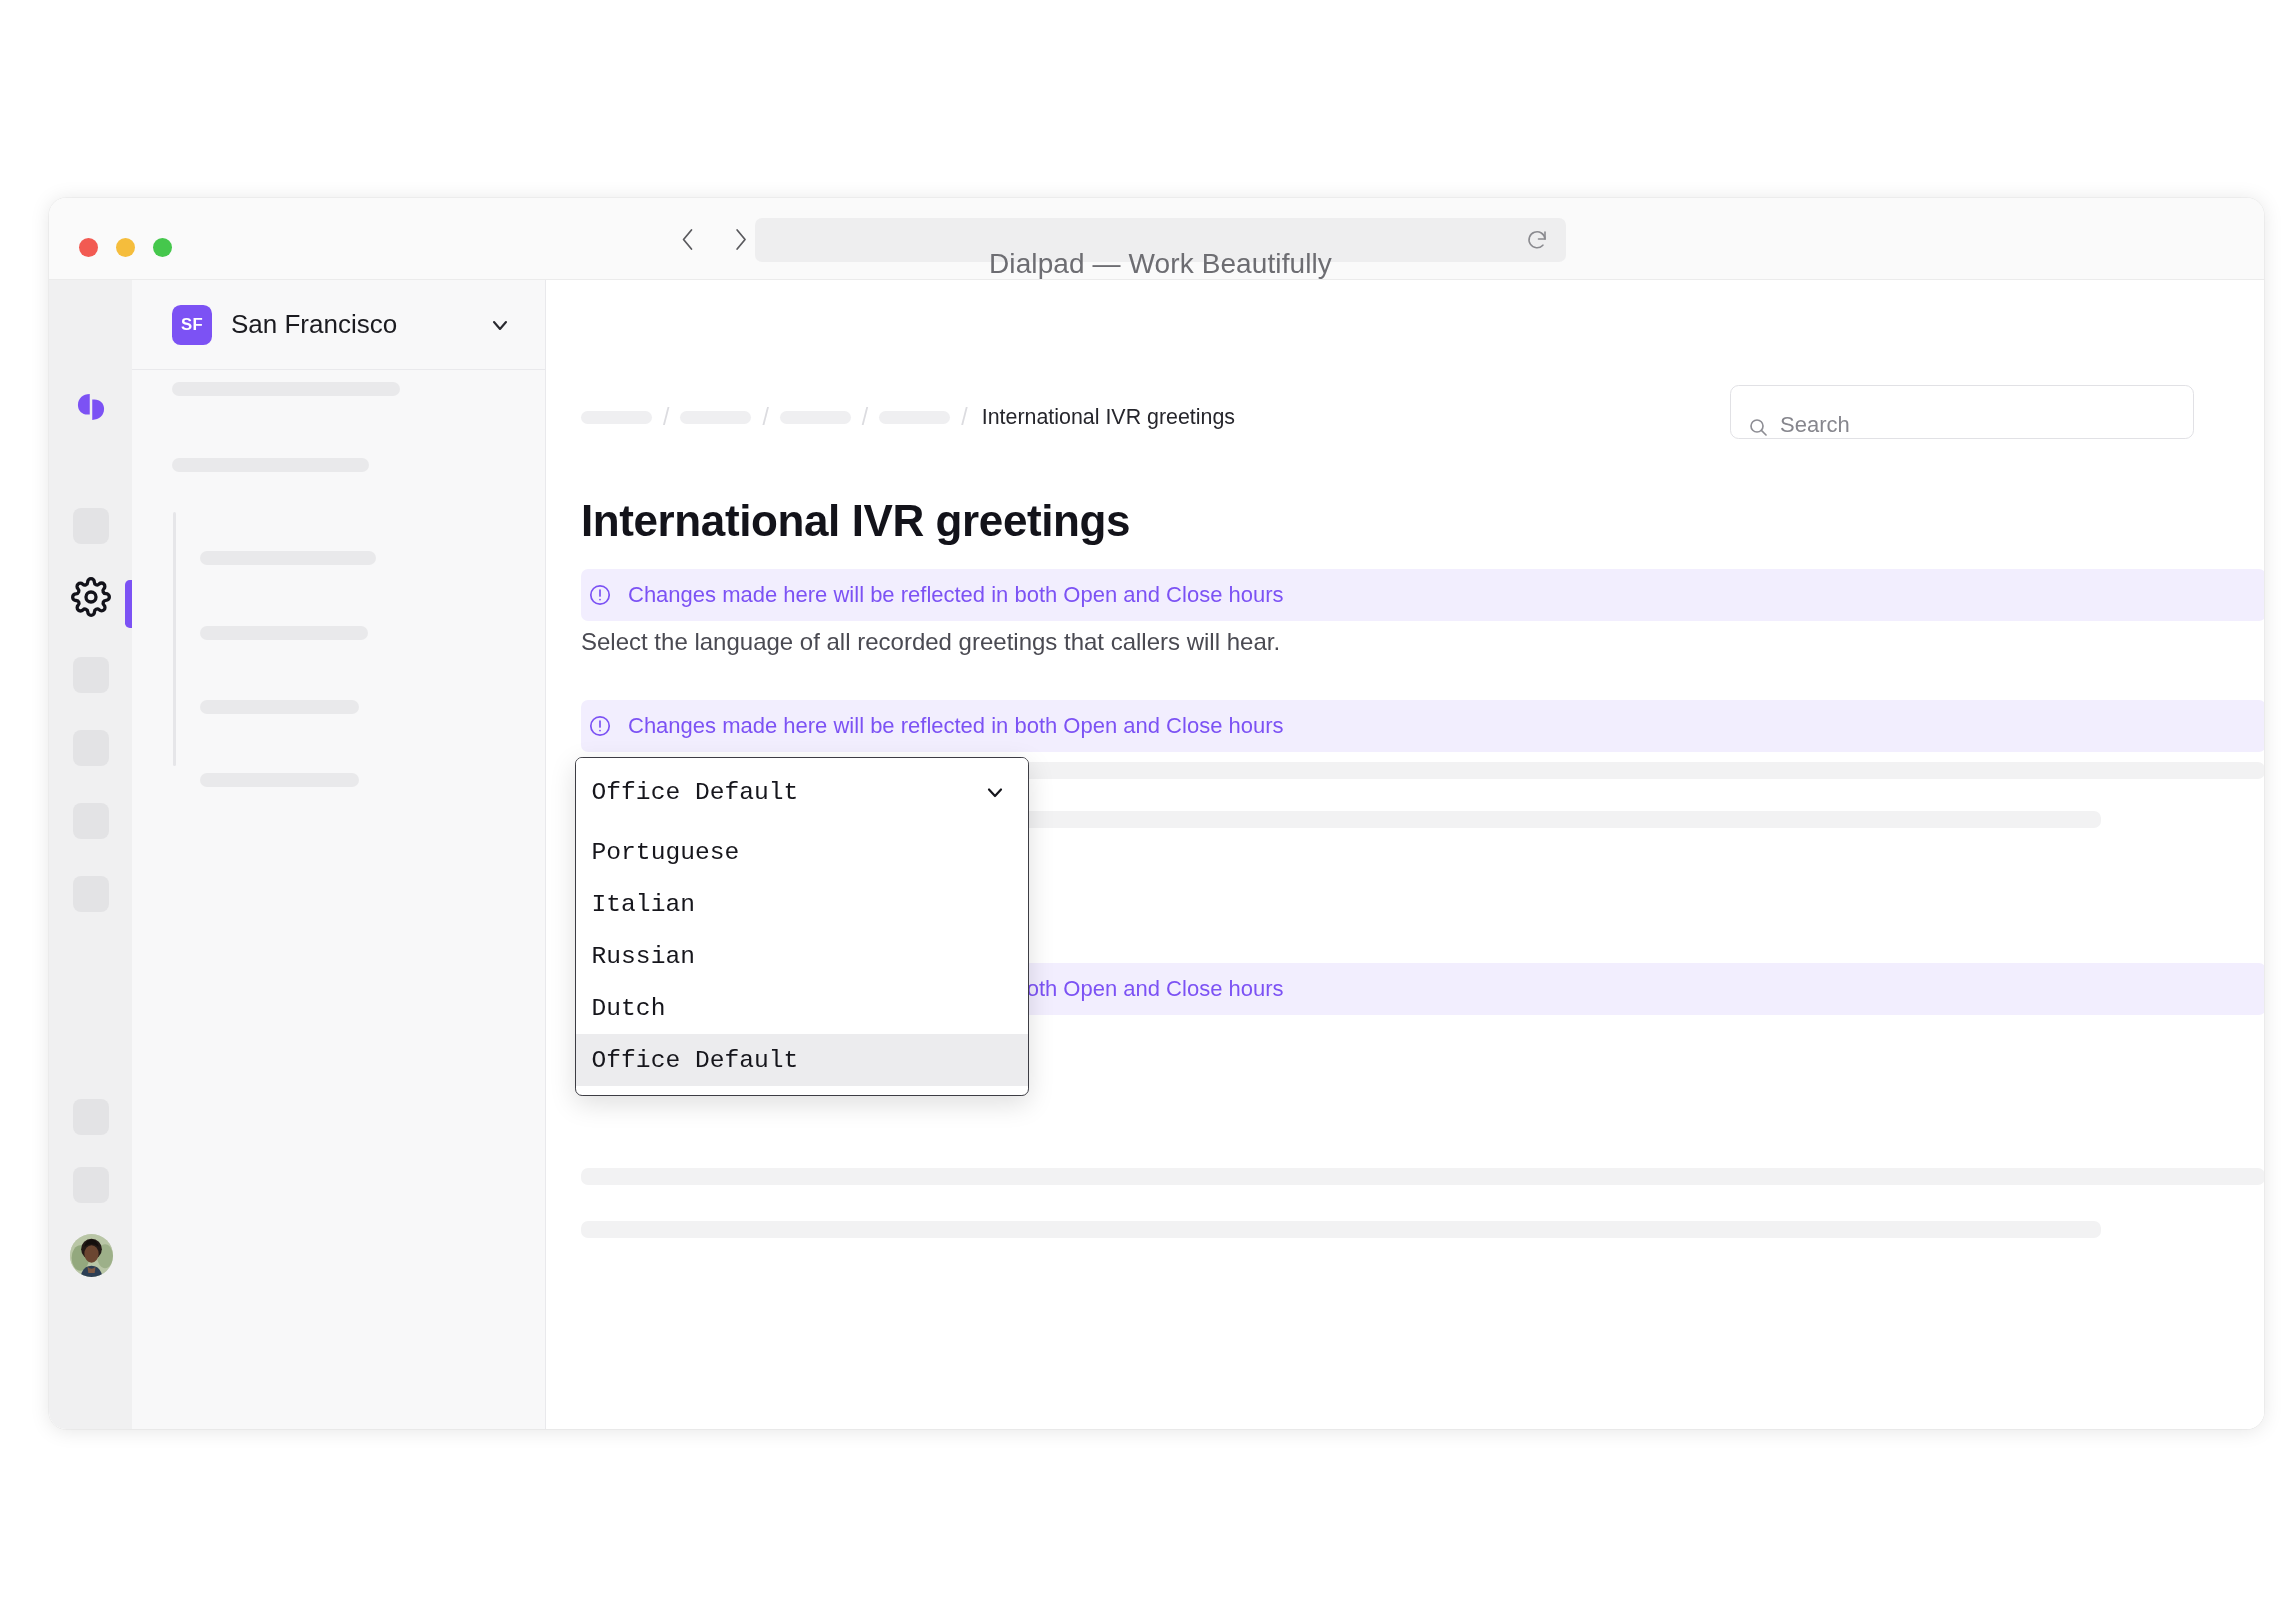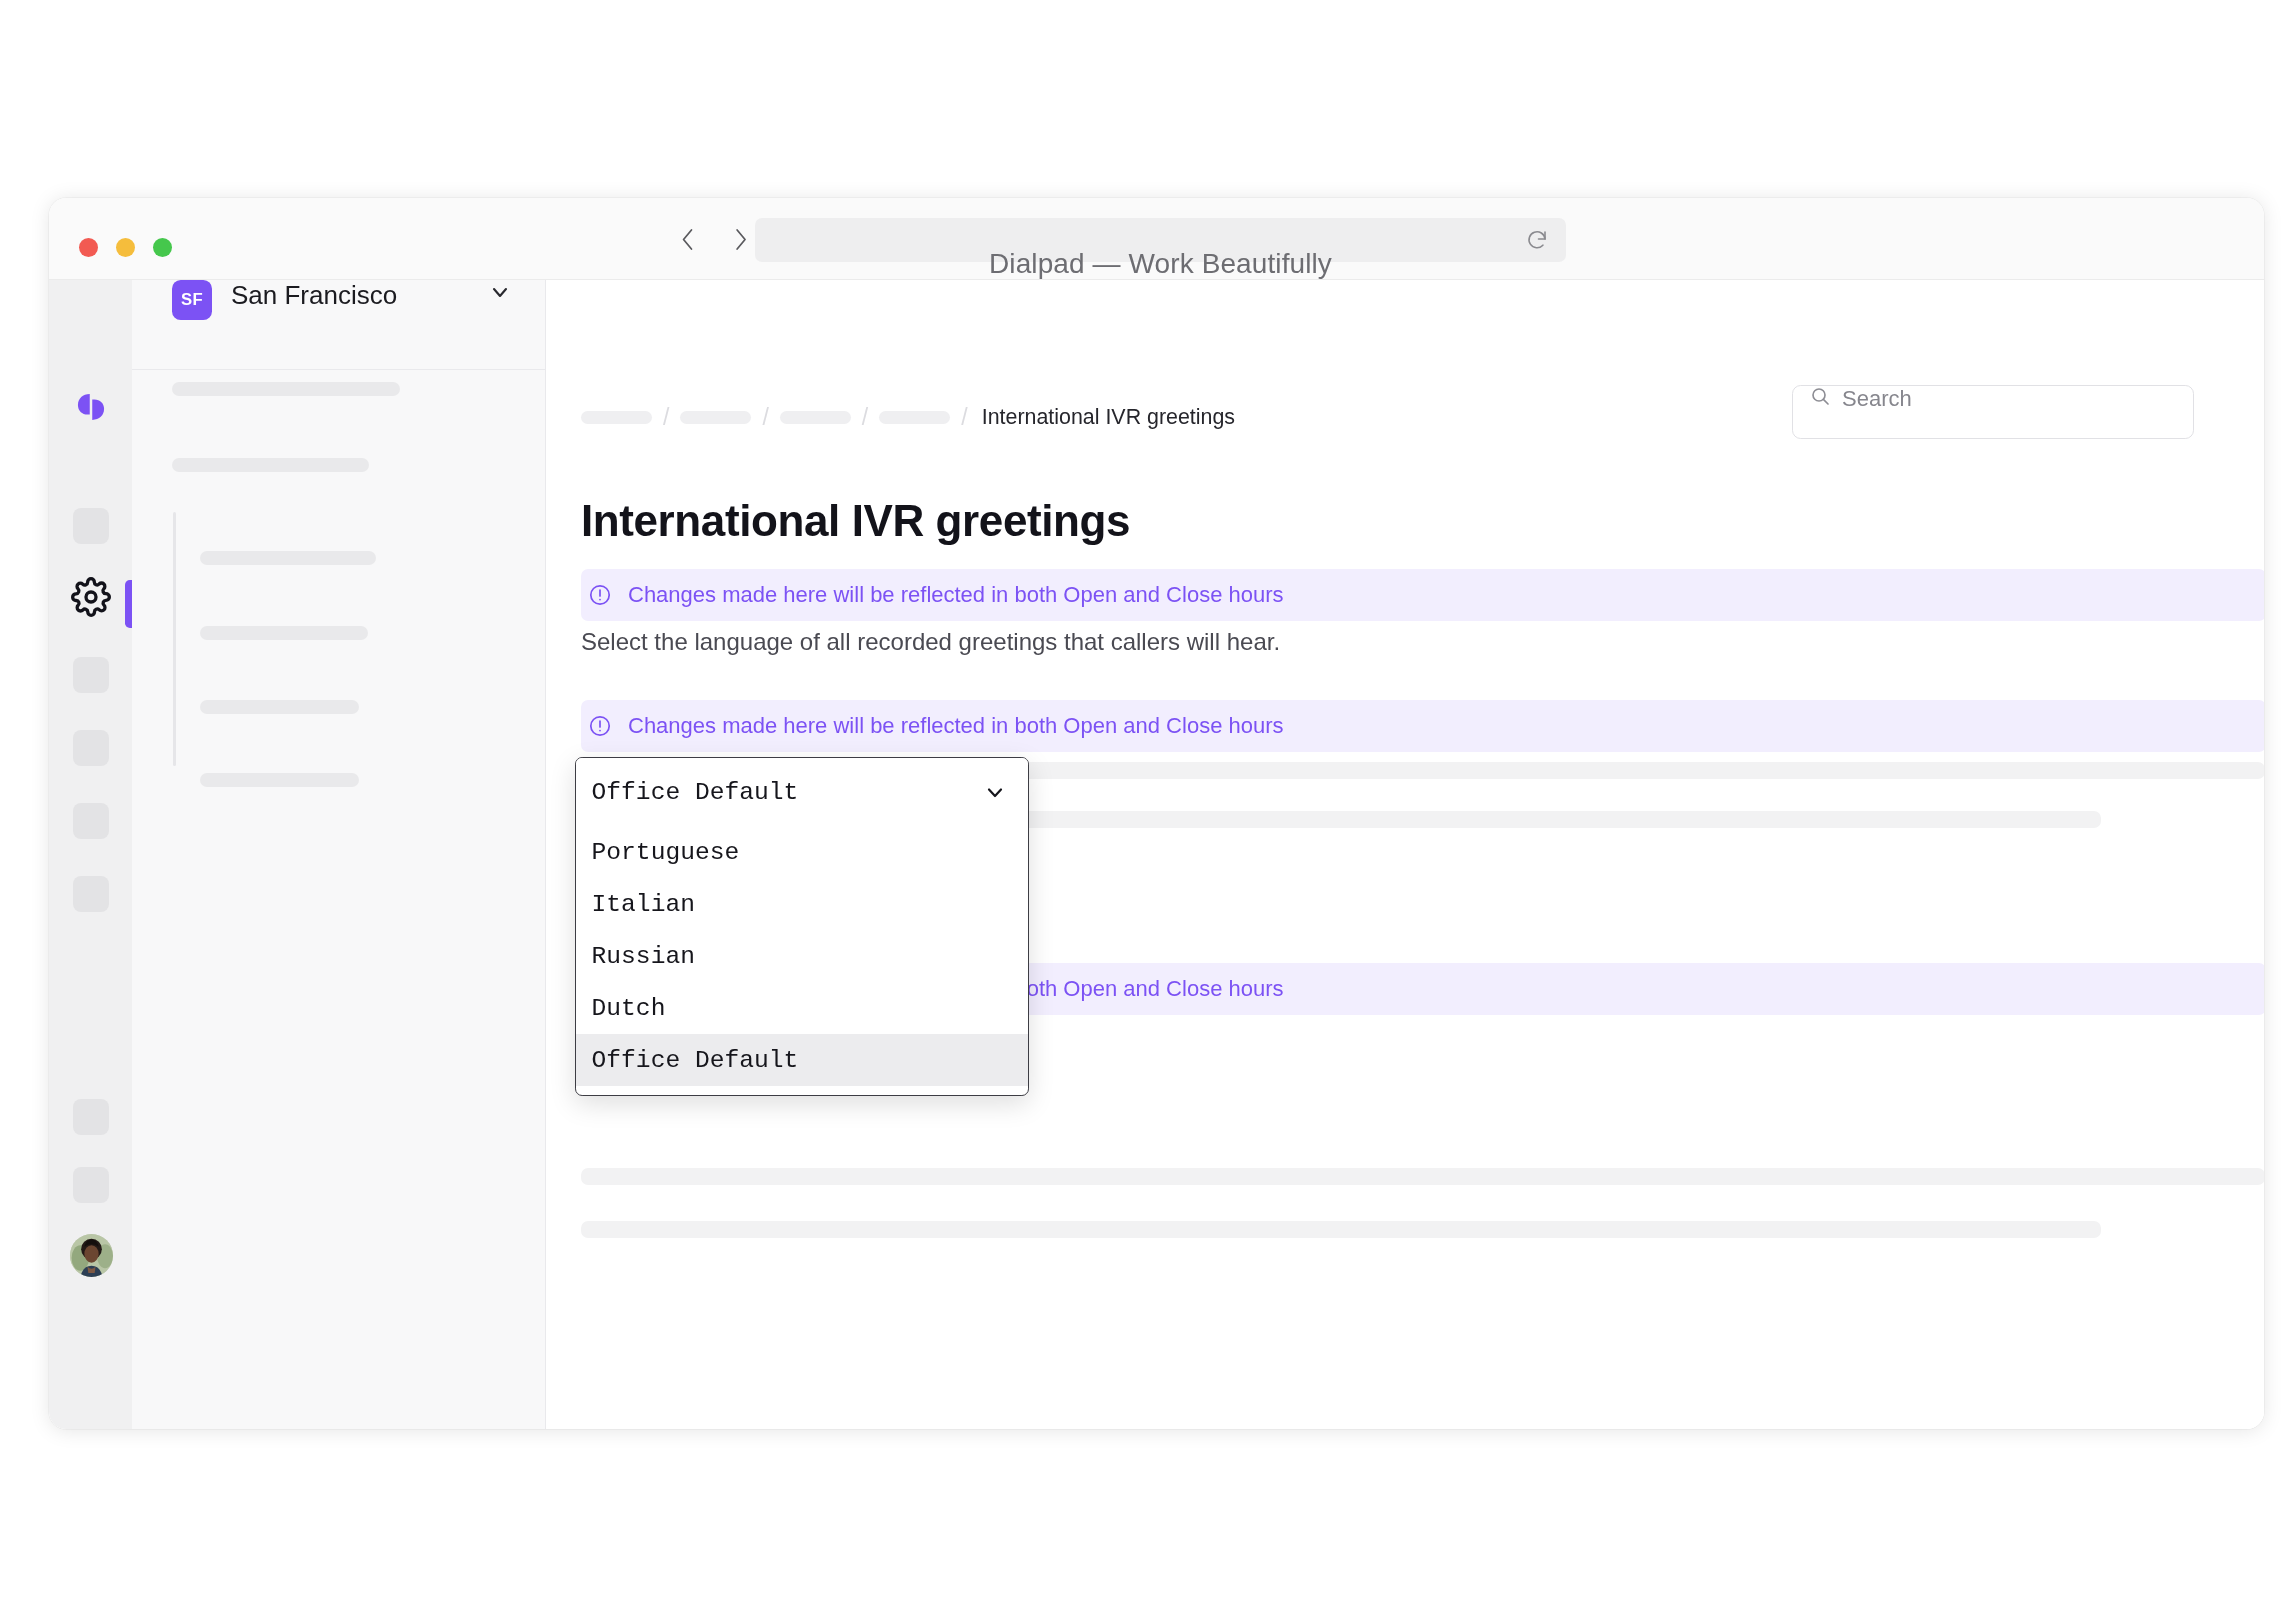--- a/index.html
+++ b/index.html
@@ -141,21 +141,21 @@
     width: 414px;
     background: #f8f8f9;
     border-right: 0.8px solid #e9e9ec;
     flex-shrink: 0;
   }
   .office-header {
     position: relative;
     height: 90px;
     border-bottom: 0.8px solid #e9e9ec;
     display: flex;
-    align-items: flex-start;
+    align-items: center;
     padding: 0 33px 0 40px;
   }
   .office-badge {
     width: 40px; height: 40px;
     border-radius: 8.7px;
     background: #7c52f4;
     color: #ffffff;
     font-size: 16.7px;
     font-weight: bold;
     display: flex; align-items: center; justify-content: center;
@@ -211,25 +211,25 @@
   }
   .bc-current {
     font-size: 21.4px;
     color: #26262c;
     margin-left: 3.2px;
   }
 
   .search {
     position: absolute;
     right: 70px; top: 105px;
-    width: 402px; height: 54px;
+    width: 464px; height: 54px;
     border: 0.8px solid #e1e1e5;
     border-radius: 8.7px;
     background: #ffffff;
-    display: flex; align-items: flex-start;
+    display: flex; align-items: flex-end;
     padding: 0 17.4px;
     gap: 11px;
   }
   .search-icon { color: #8d8d94; display: flex; flex-shrink: 0; }
   .search-ph { font-size: 22px; color: #86868d; }
 
   .page-title {
     position: absolute;
     left: 35px; top: 216px;
     font-size: 44px;

